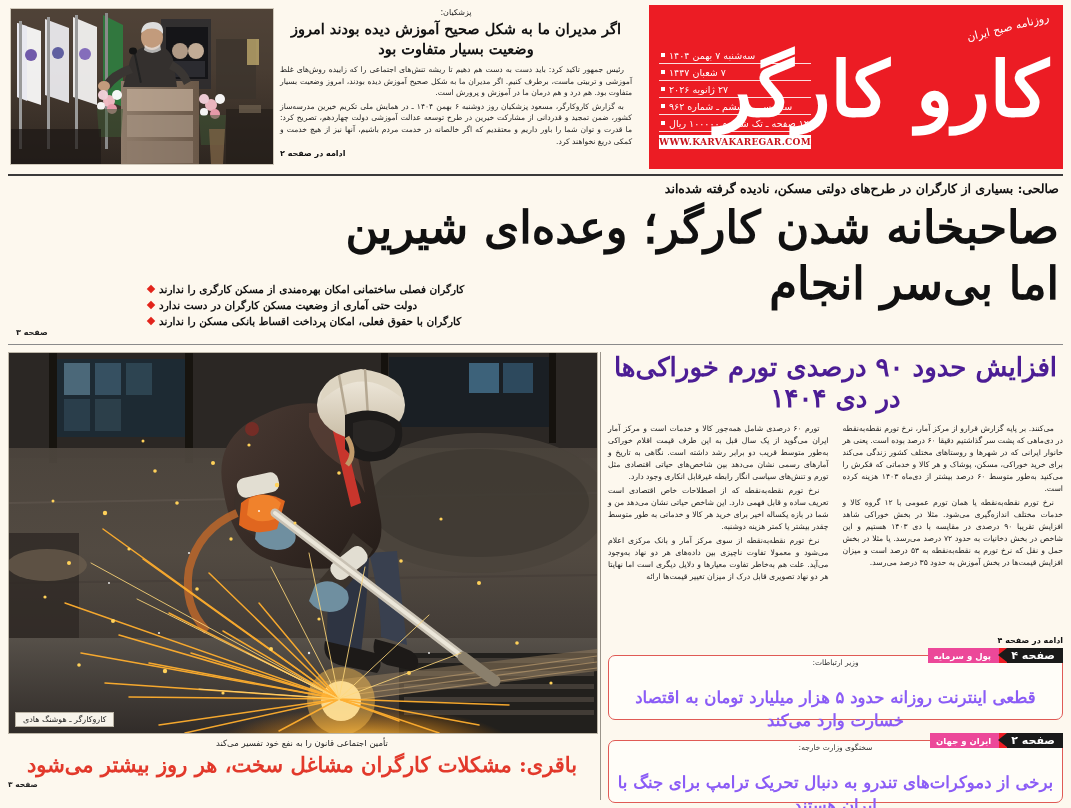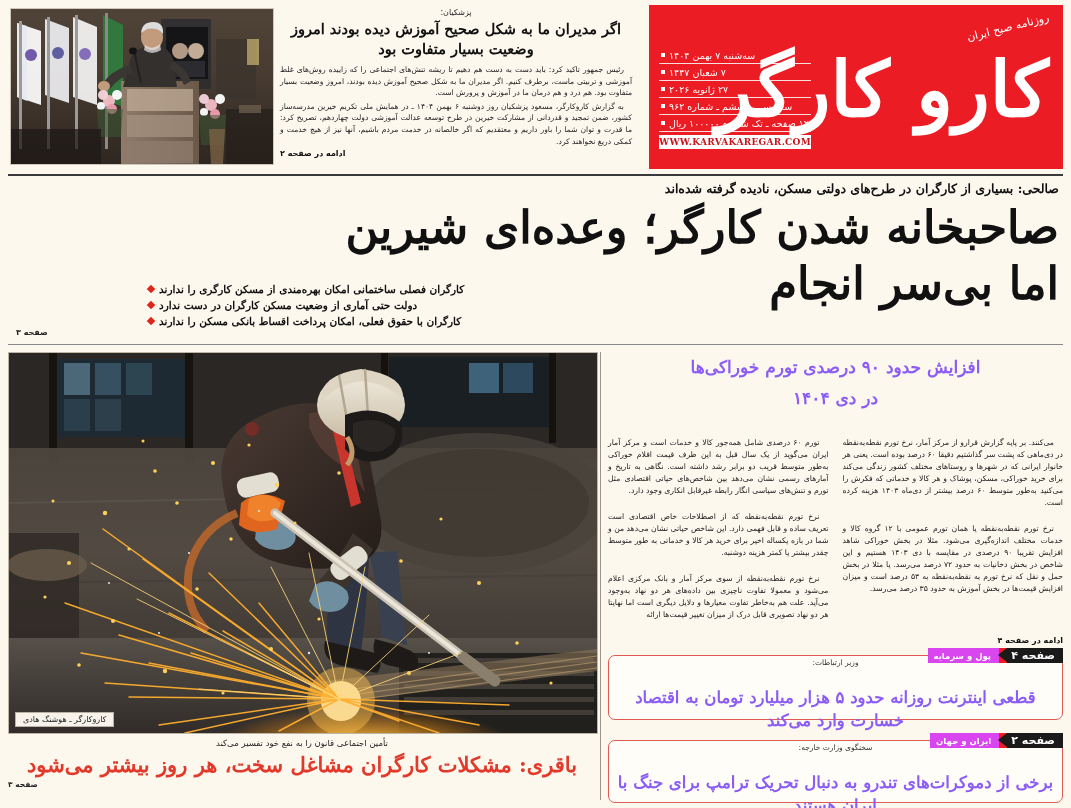--- a/index.html
+++ b/index.html
@@ -303,39 +303,39 @@
     text-align: center;
     font-family: "DejaVu Serif", serif;
     font-size: 13px;
     color: #111;
     margin-bottom: 6px;
   }
   #rc-headline {
     text-align: center;
     font-family: "DejaVu Serif", serif;
     font-weight: bold;
-    font-size: 17px;
+    font-size: 26px;
     line-height: 31px;
-    color: #8b5cf6;
+    color: #4c1d95;
     margin-bottom: 9px;
   }
   #rc-columns {
     display: flex;
     flex-direction: row-reverse;
     gap: 14px;
     direction: rtl;
   }
   .rc-col {
     flex: 1 1 0;
     font-size: 7.7px;
     line-height: 12px;
     text-align: justify;
     color: #1c1c1c;
   }
-  .rc-col p { margin: 14px 0 2px 0; text-indent: 9px; }
+  .rc-col p { margin: 0 0 2px 0; text-indent: 9px; }
 
   
   .teaser {
     position: absolute;
     right: 8px;
     width: 455px;
     box-sizing: border-box;
   }
   #teaser-1 { top: 648px; height: 72px; }
   #teaser-2 { top: 733px; height: 70px; }
@@ -349,21 +349,21 @@
   .teaser-tagbar {
     position: absolute;
     top: 0; right: 0;
     height: 15px;
     display: flex;
     flex-direction: row-reverse;
     align-items: stretch;
     z-index: 4;
   }
   .tag-section {
-    background: #d946ef;
+    background: #ec4899;
     color: #ffffff;
     font-size: 8.5px;
     font-weight: bold;
     padding: 0 8px 0 6px;
     display: flex;
     align-items: center;
     white-space: nowrap;
   }
   .tag-chev {
     background: #ed1c24;

